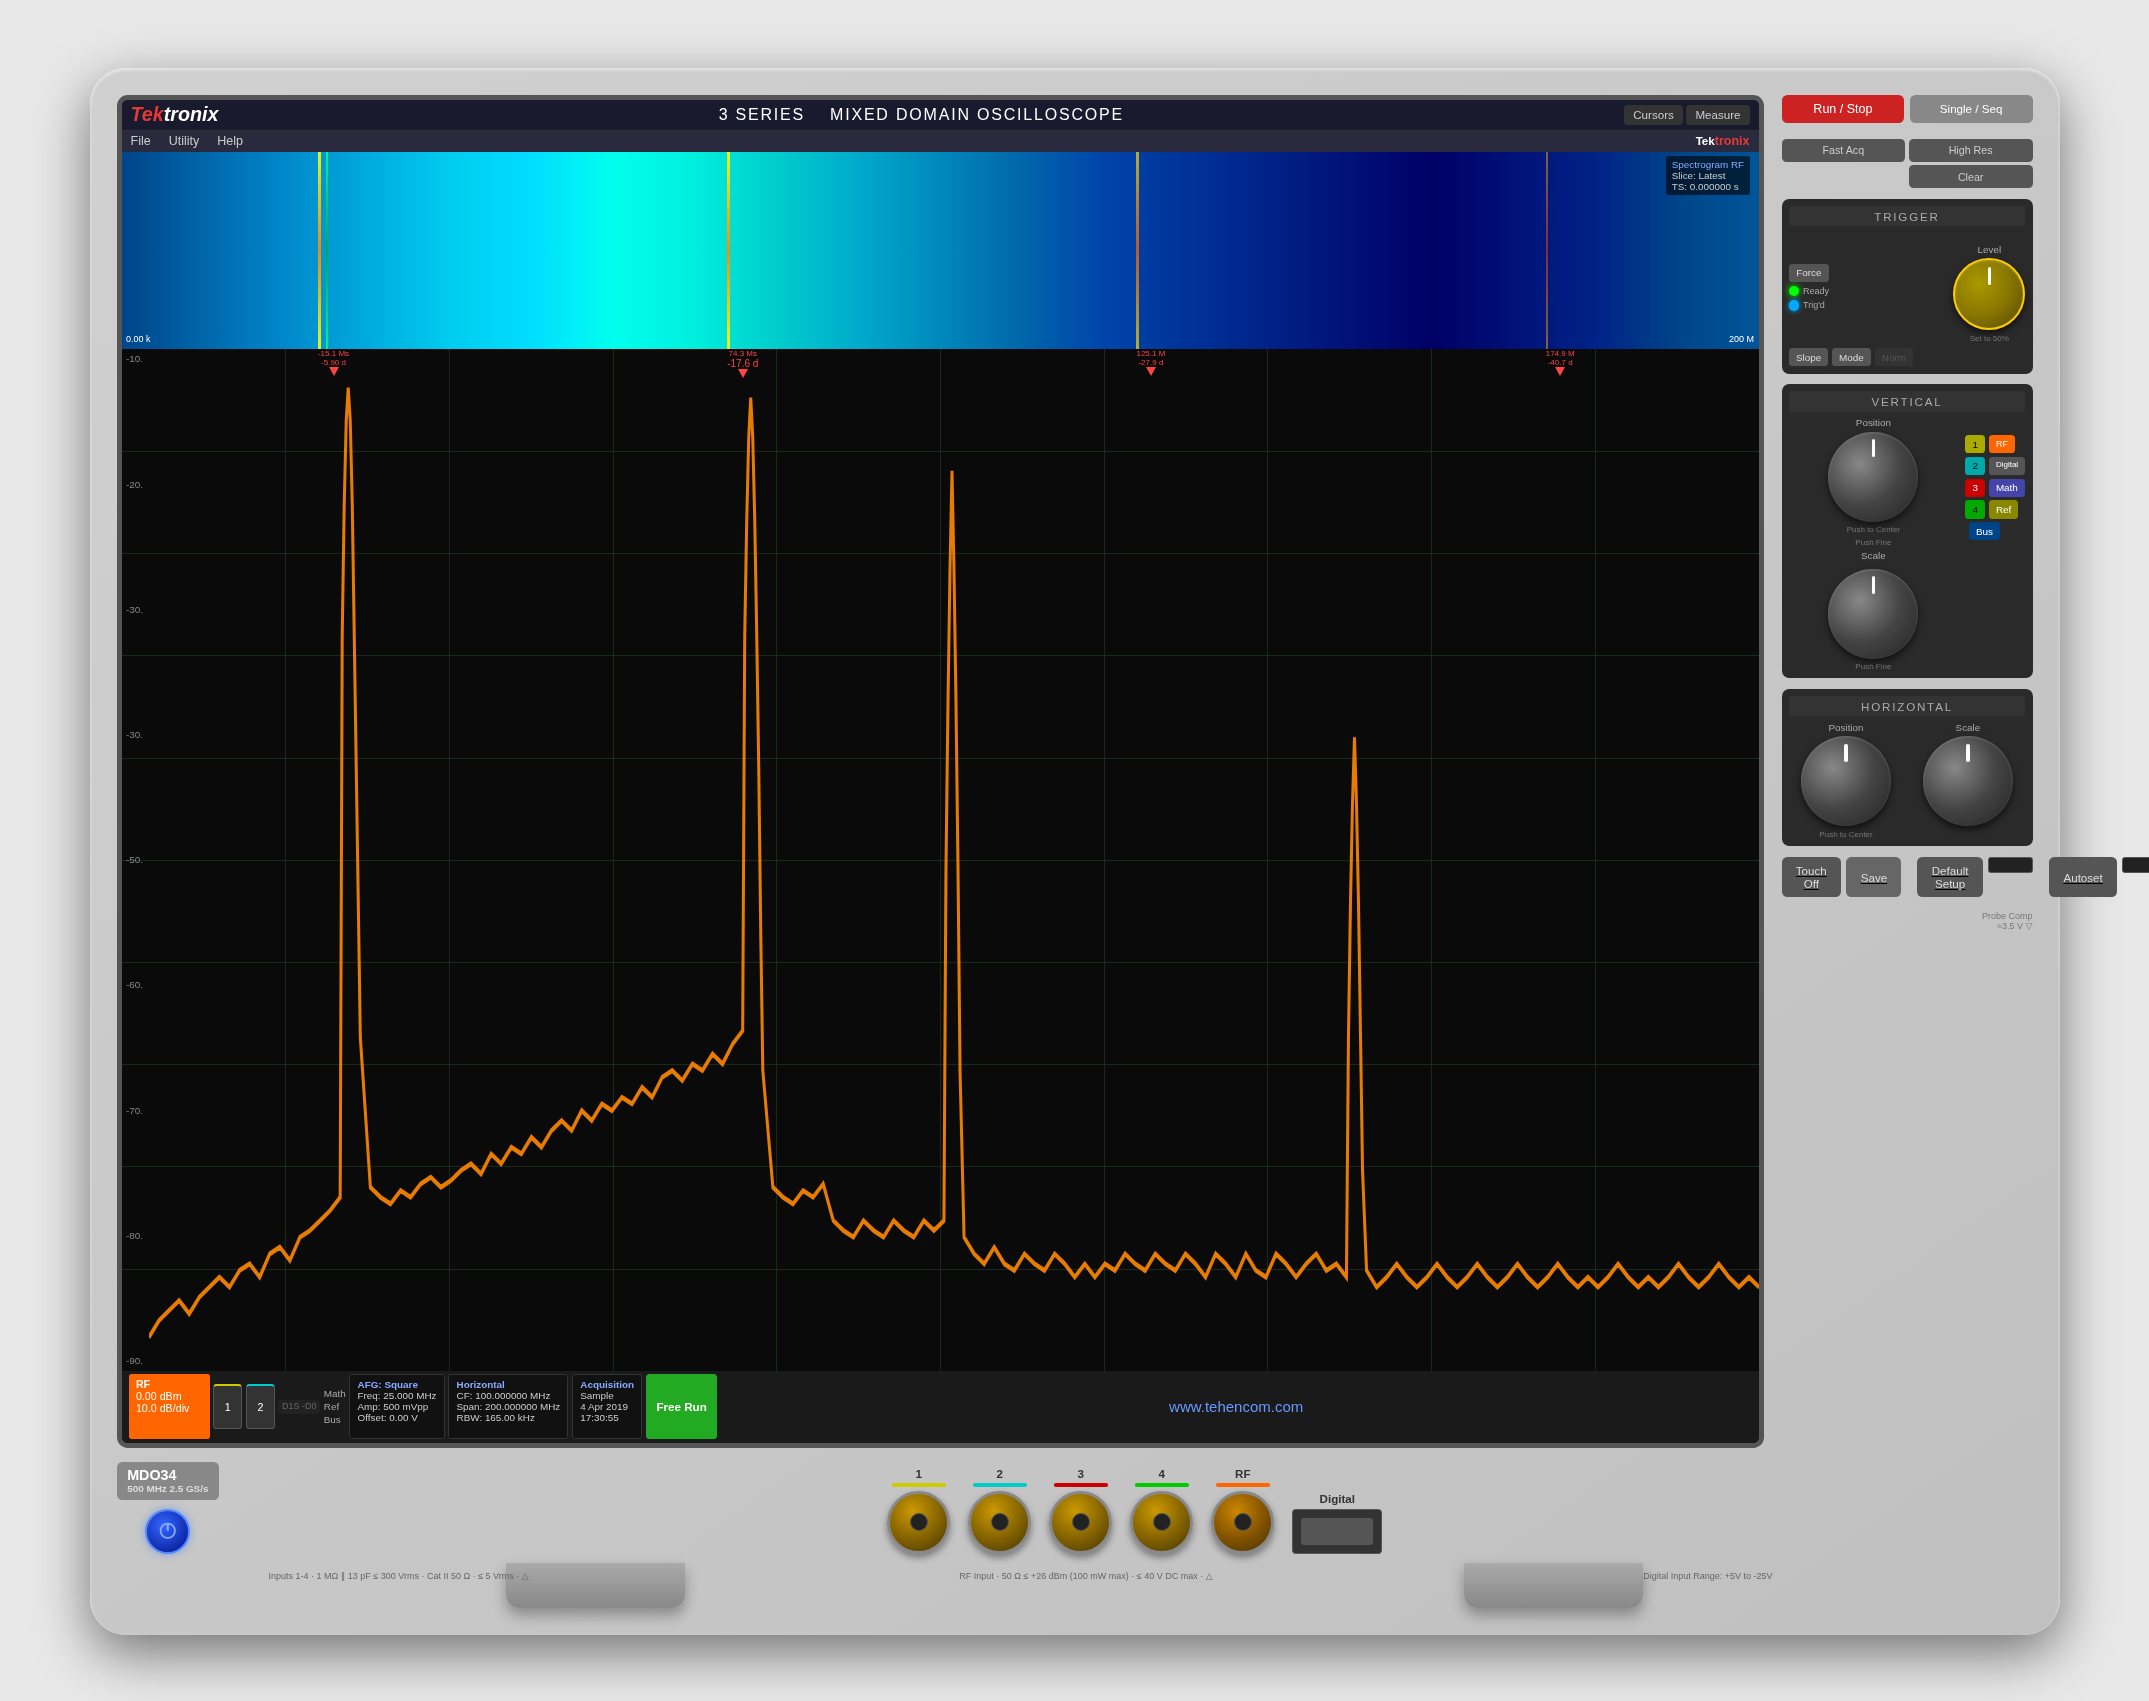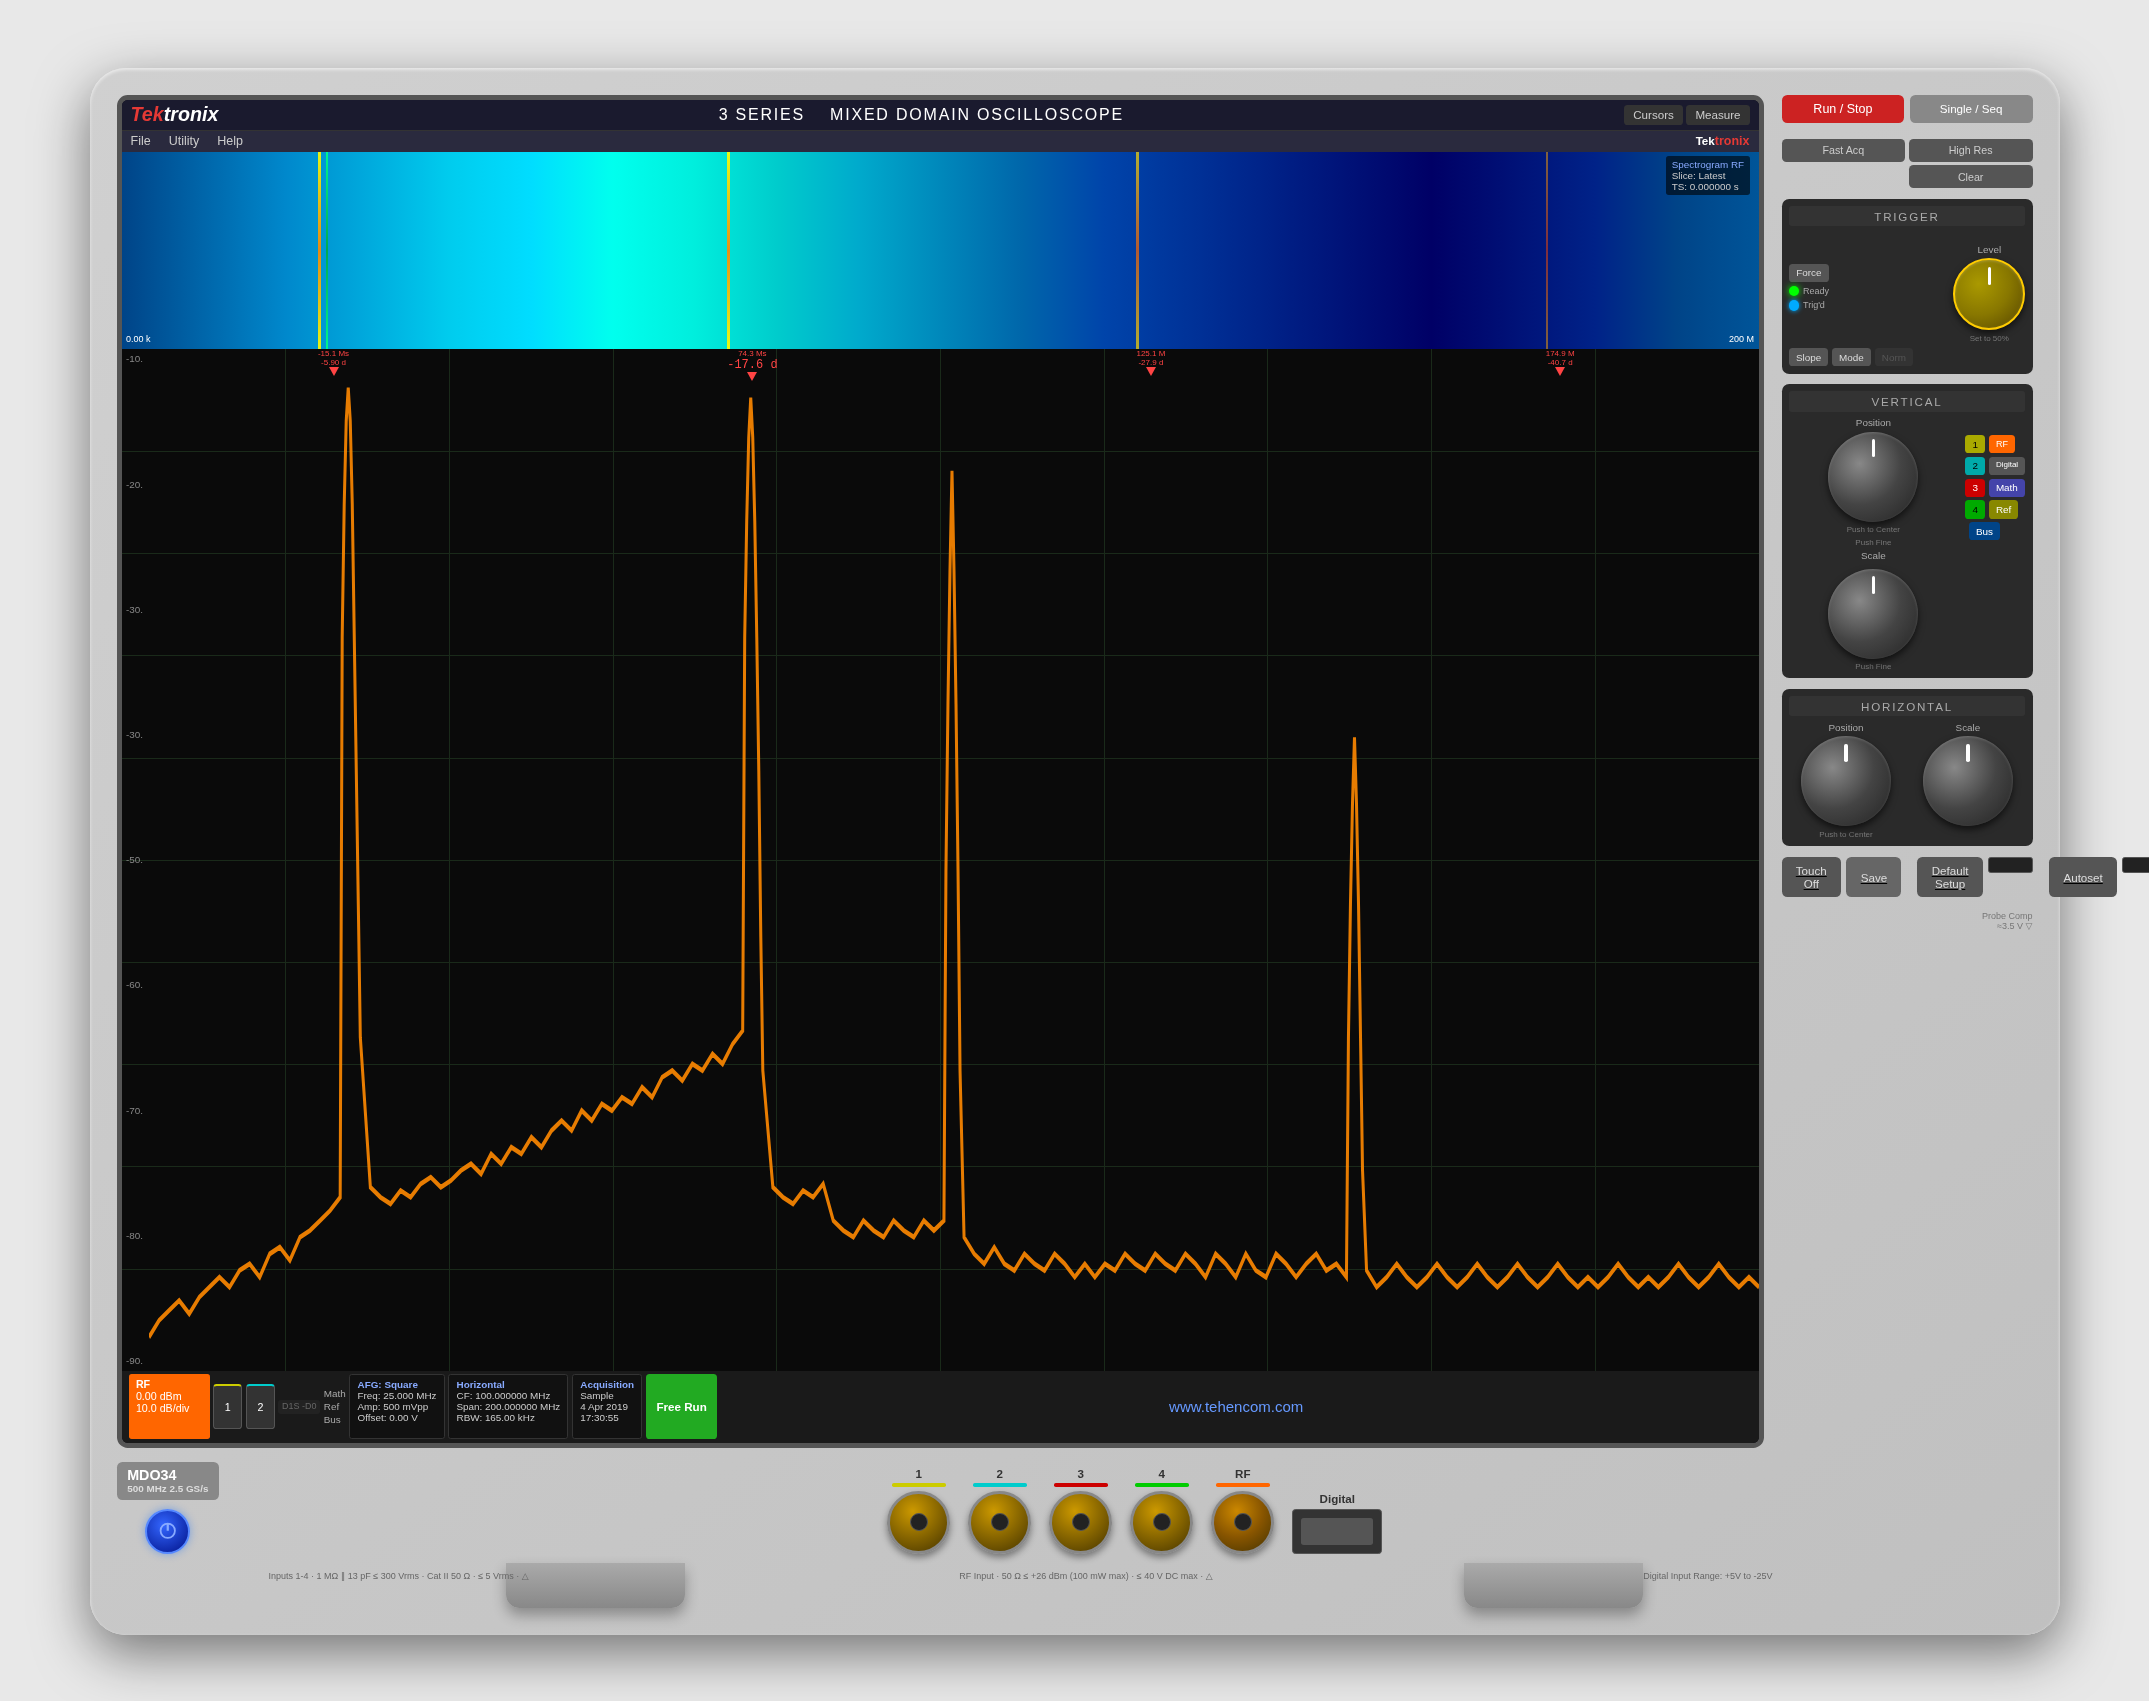--- a/index.html
+++ b/index.html
@@ -604,21 +604,21 @@
           <div style="position:absolute;top:0;left:0;right:0;height:22.4px;">
 
             <div style="position:absolute;left:12%;top:0;display:flex;flex-direction:column;align-items:center;">
               <div style="font-size:8px;color:#ff4444;white-space:nowrap;">-15.1 Ms</div>
               <div style="font-size:8px;color:#ff4444;white-space:nowrap;">-5.90 d</div>
               <div style="width:0;height:0;border-left:5.4px solid transparent;border-right:5.4px solid transparent;border-top:9px solid #ff4444;"></div>
             </div>
 
             <div style="position:absolute;left:37%;top:0;display:flex;flex-direction:column;align-items:center;">
               <div style="font-size:8px;color:#ff4444;white-space:nowrap;text-align:right;">74.3 Ms</div>
-              <div style="font-size:12px;color:#ff4444;white-space:nowrap;font-family:Liberation Mono, monospace;">-17.6 d</div>
+              <div style="font-size:10px;color:#ff4444;white-space:nowrap;">-17.6 d</div>
               <div style="width:0;height:0;border-left:5.4px solid transparent;border-right:5.4px solid transparent;border-top:9px solid #ff4444;"></div>
             </div>
 
             <div style="position:absolute;left:62%;top:0;display:flex;flex-direction:column;align-items:center;">
               <div style="font-size:8px;color:#ff4444;white-space:nowrap;">125.1 M</div>
               <div style="font-size:8px;color:#ff4444;white-space:nowrap;">-27.9 d</div>
               <div style="width:0;height:0;border-left:5.4px solid transparent;border-right:5.4px solid transparent;border-top:9px solid #ff4444;"></div>
             </div>
 
             <div style="position:absolute;left:87%;top:0;display:flex;flex-direction:column;align-items:center;">

